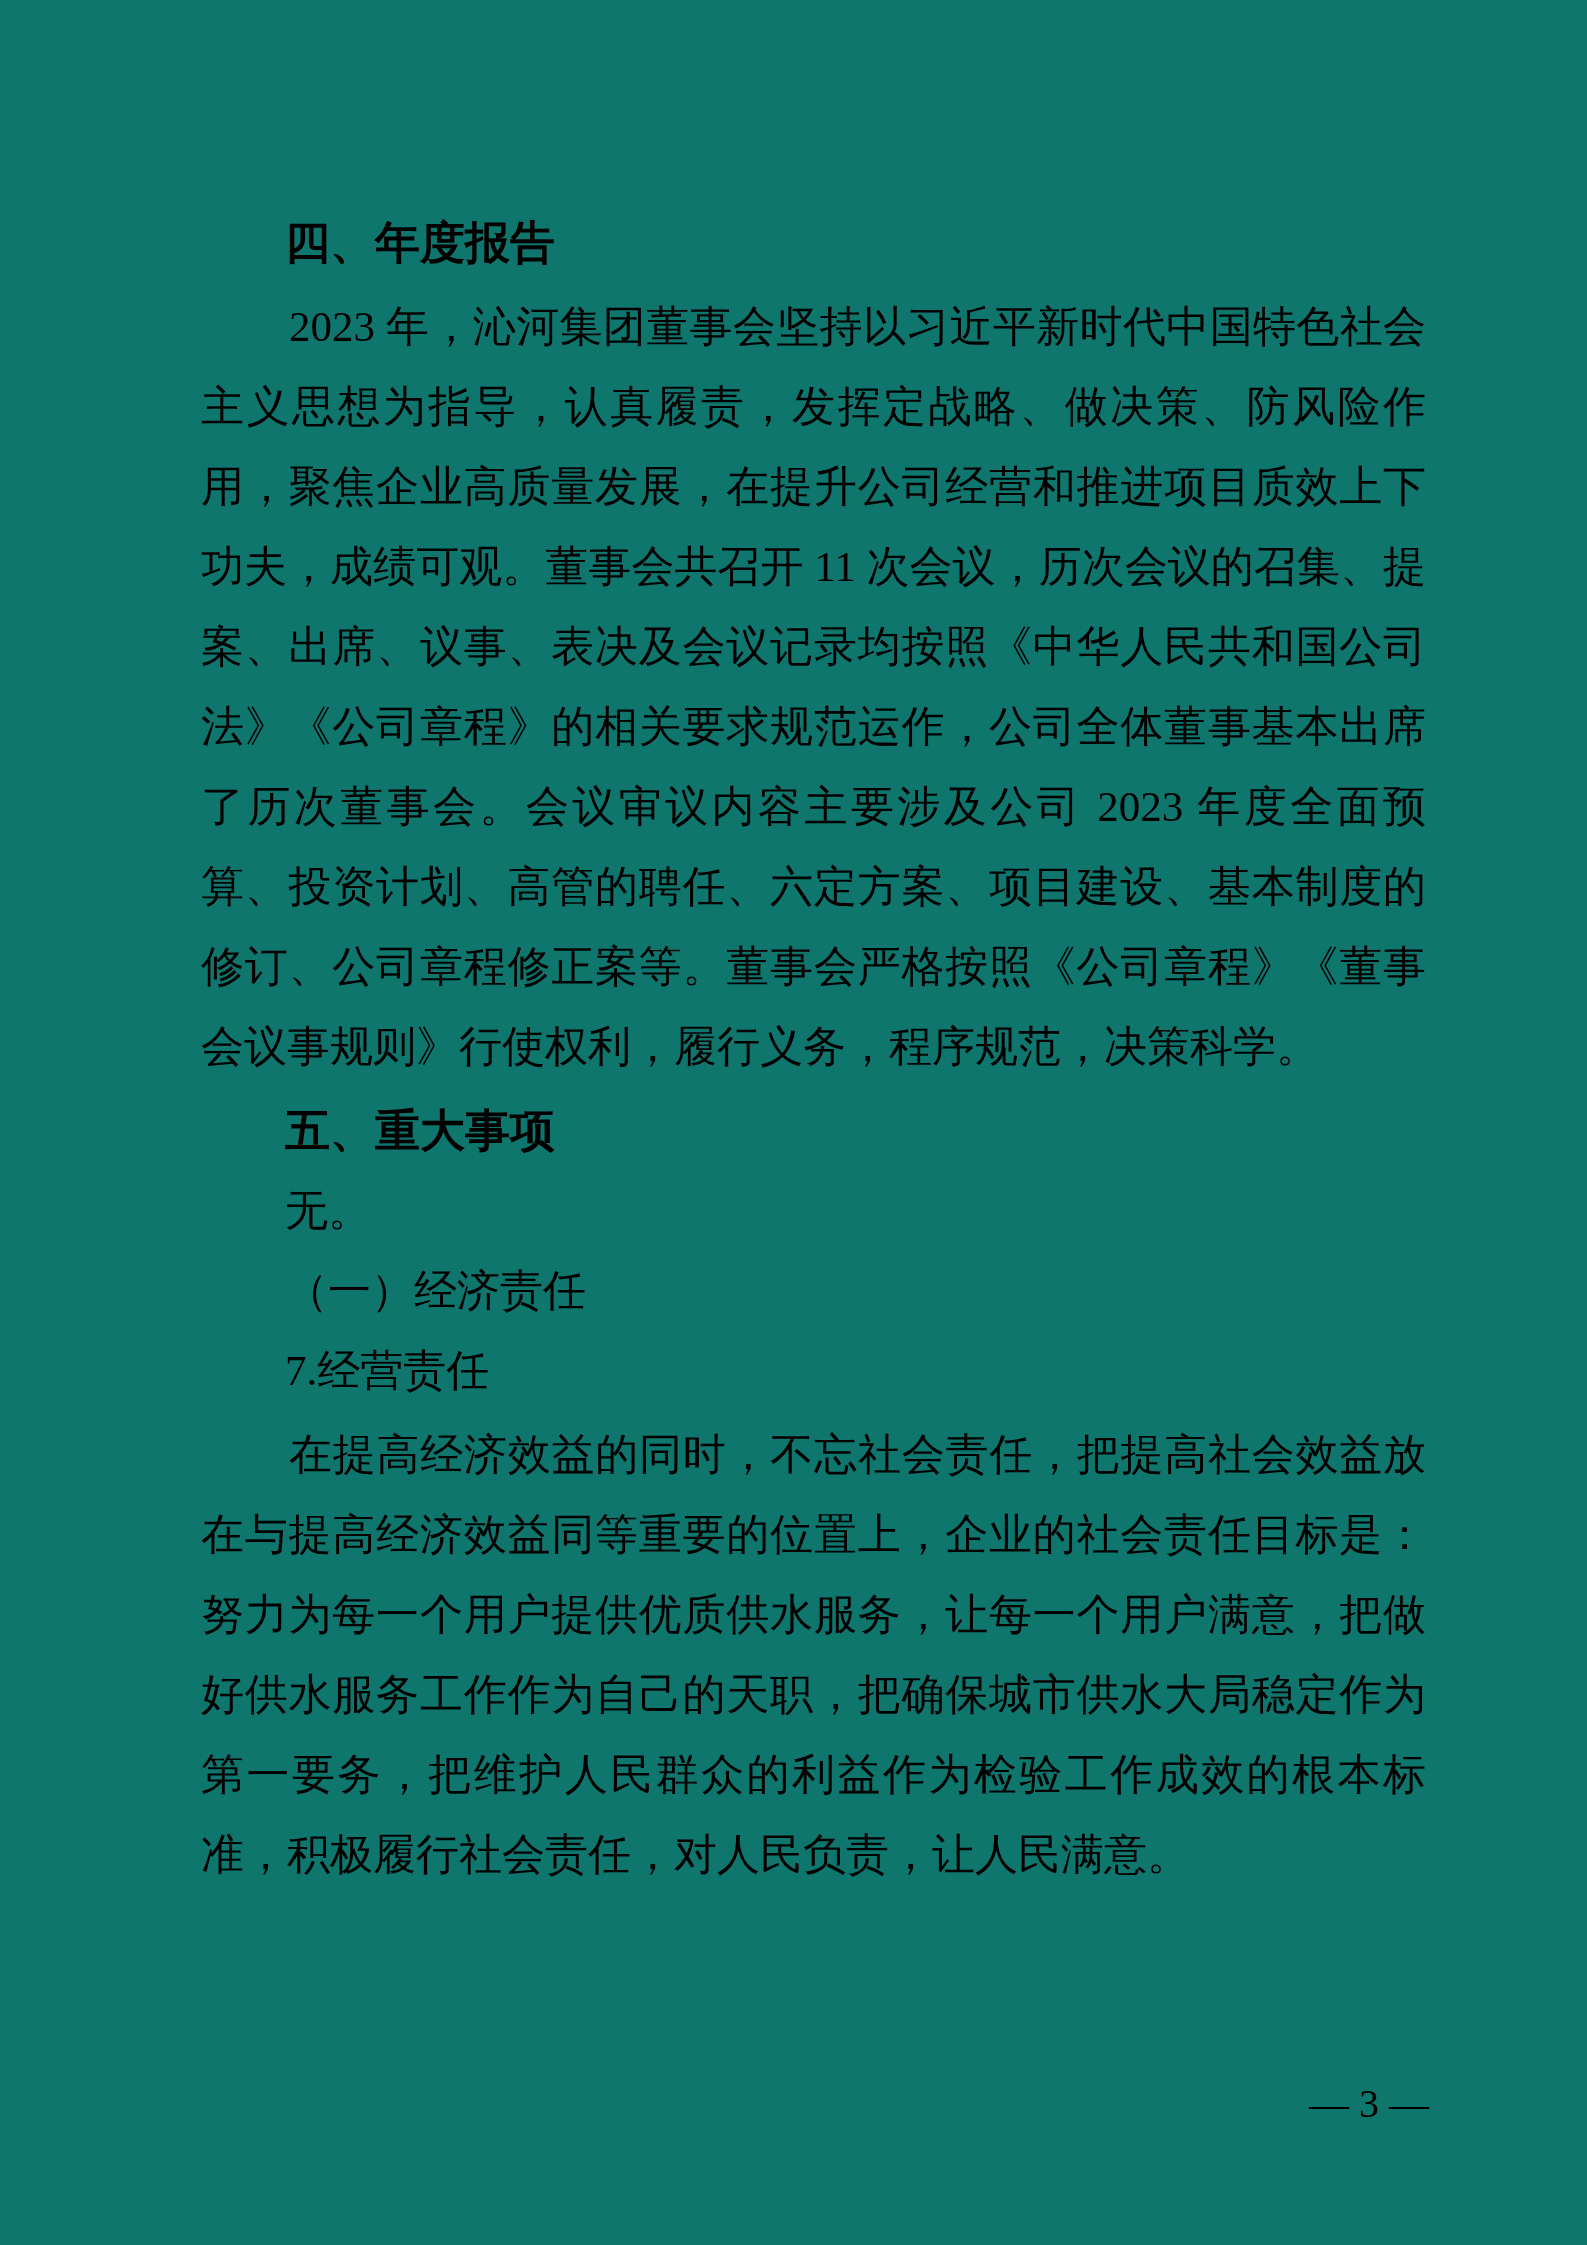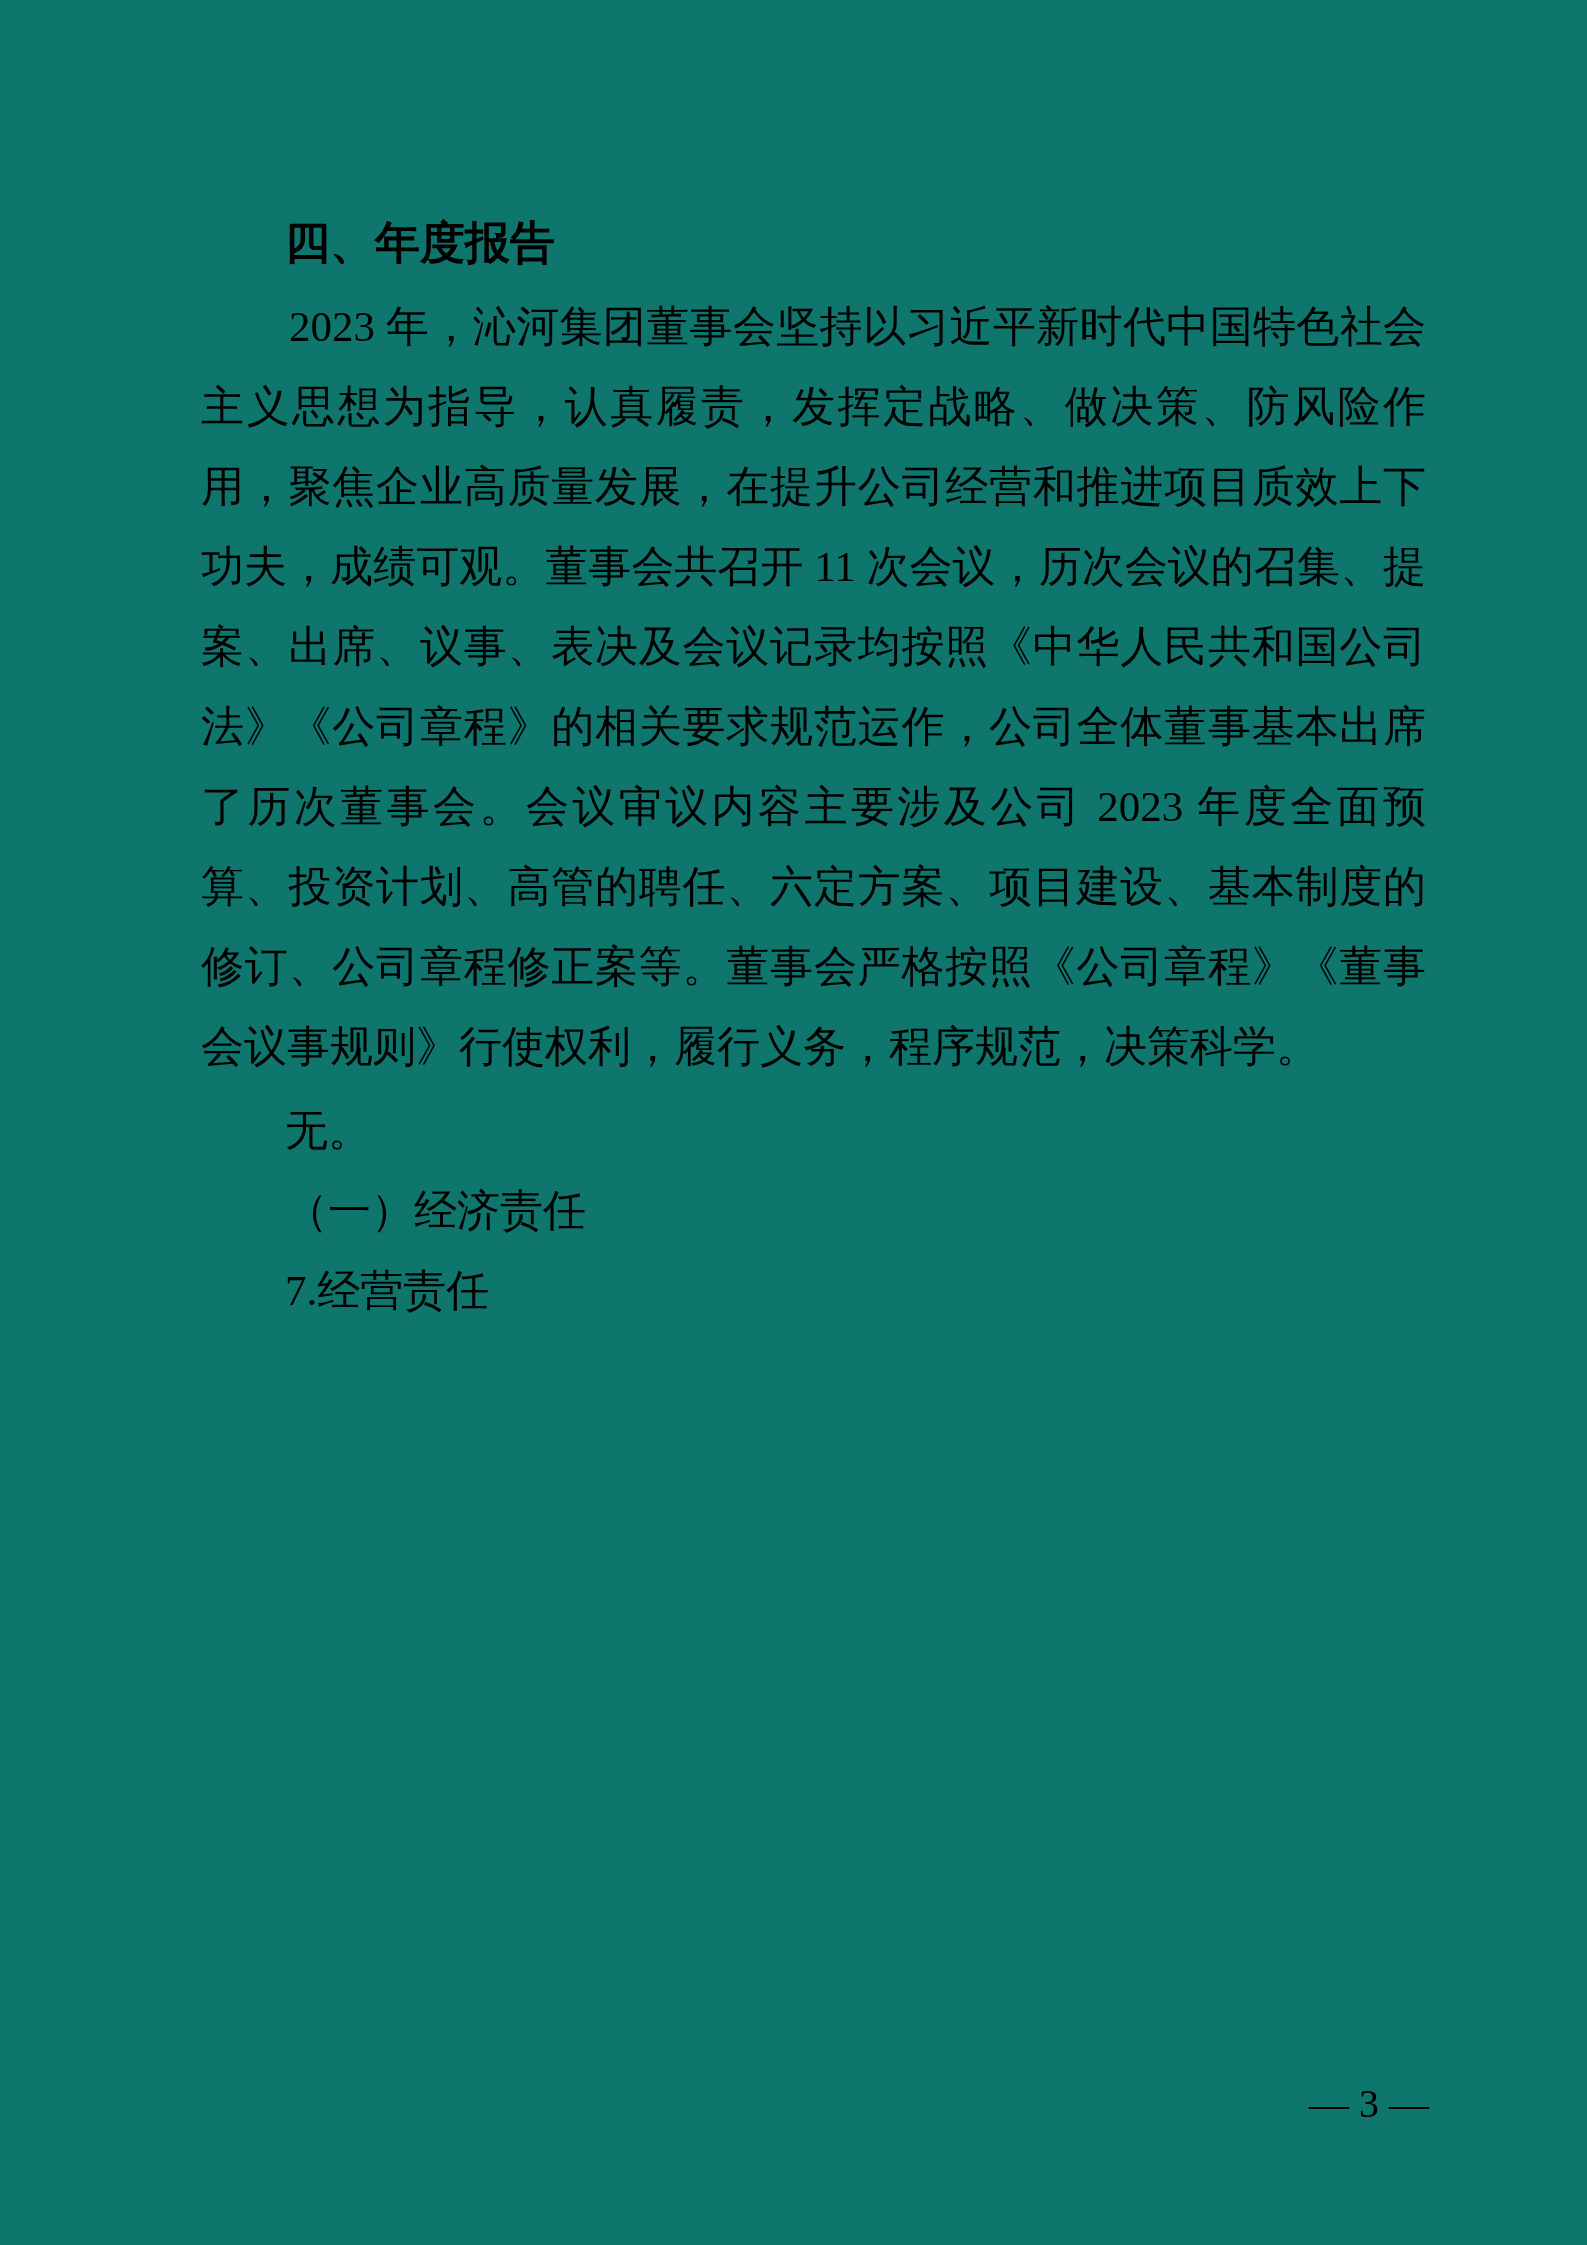--- a/index.html
+++ b/index.html
@@ -69,18 +69,20 @@
     white-space: pre;
   }
 </style>
 </head>
 <body>
 
 <div class="page">
   <div class="content">
       <div class="h">四、年度报告</div>
       <div class="p">2023 年，沁河集团董事会坚持以习近平新时代中国特色社会主义思想为指导，认真履责，发挥定战略、做决策、防风险作用，聚焦企业高质量发展，在提升公司经营和推进项目质效上下功夫，成绩可观。董事会共召开 11 次会议，历次会议的召集、提案、出席、议事、表决及会议记录均按照《中华人民共和国公司法》《公司章程》的相关要求规范运作，公司全体董事基本出席了历次董事会。会议审议内容主要涉及公司 2023 年度全面预算、投资计划、高管的聘任、六定方案、项目建设、基本制度的修订、公司章程修正案等。董事会严格按照《公司章程》《董事会议事规则》行使权利，履行义务，程序规范，决策科学。</div>
+      <div class="h">五、重大事项</div>
       <div class="sub">无。</div>
       <div class="subh">（一）经济责任</div>
       <div class="sub">7.经营责任</div>
+      <div class="p">在提高经济效益的同时，不忘社会责任，把提高社会效益放在与提高经济效益同等重要的位置上，企业的社会责任目标是：努力为每一个用户提供优质供水服务，让每一个用户满意，把做好供水服务工作作为自己的天职，把确保城市供水大局稳定作为第一要务，把维护人民群众的利益作为检验工作成效的根本标准，积极履行社会责任，对人民负责，让人民满意。</div>
     </div>
   <div class="page-number">— 3 —</div>
 </div>
 
 </body></html>

